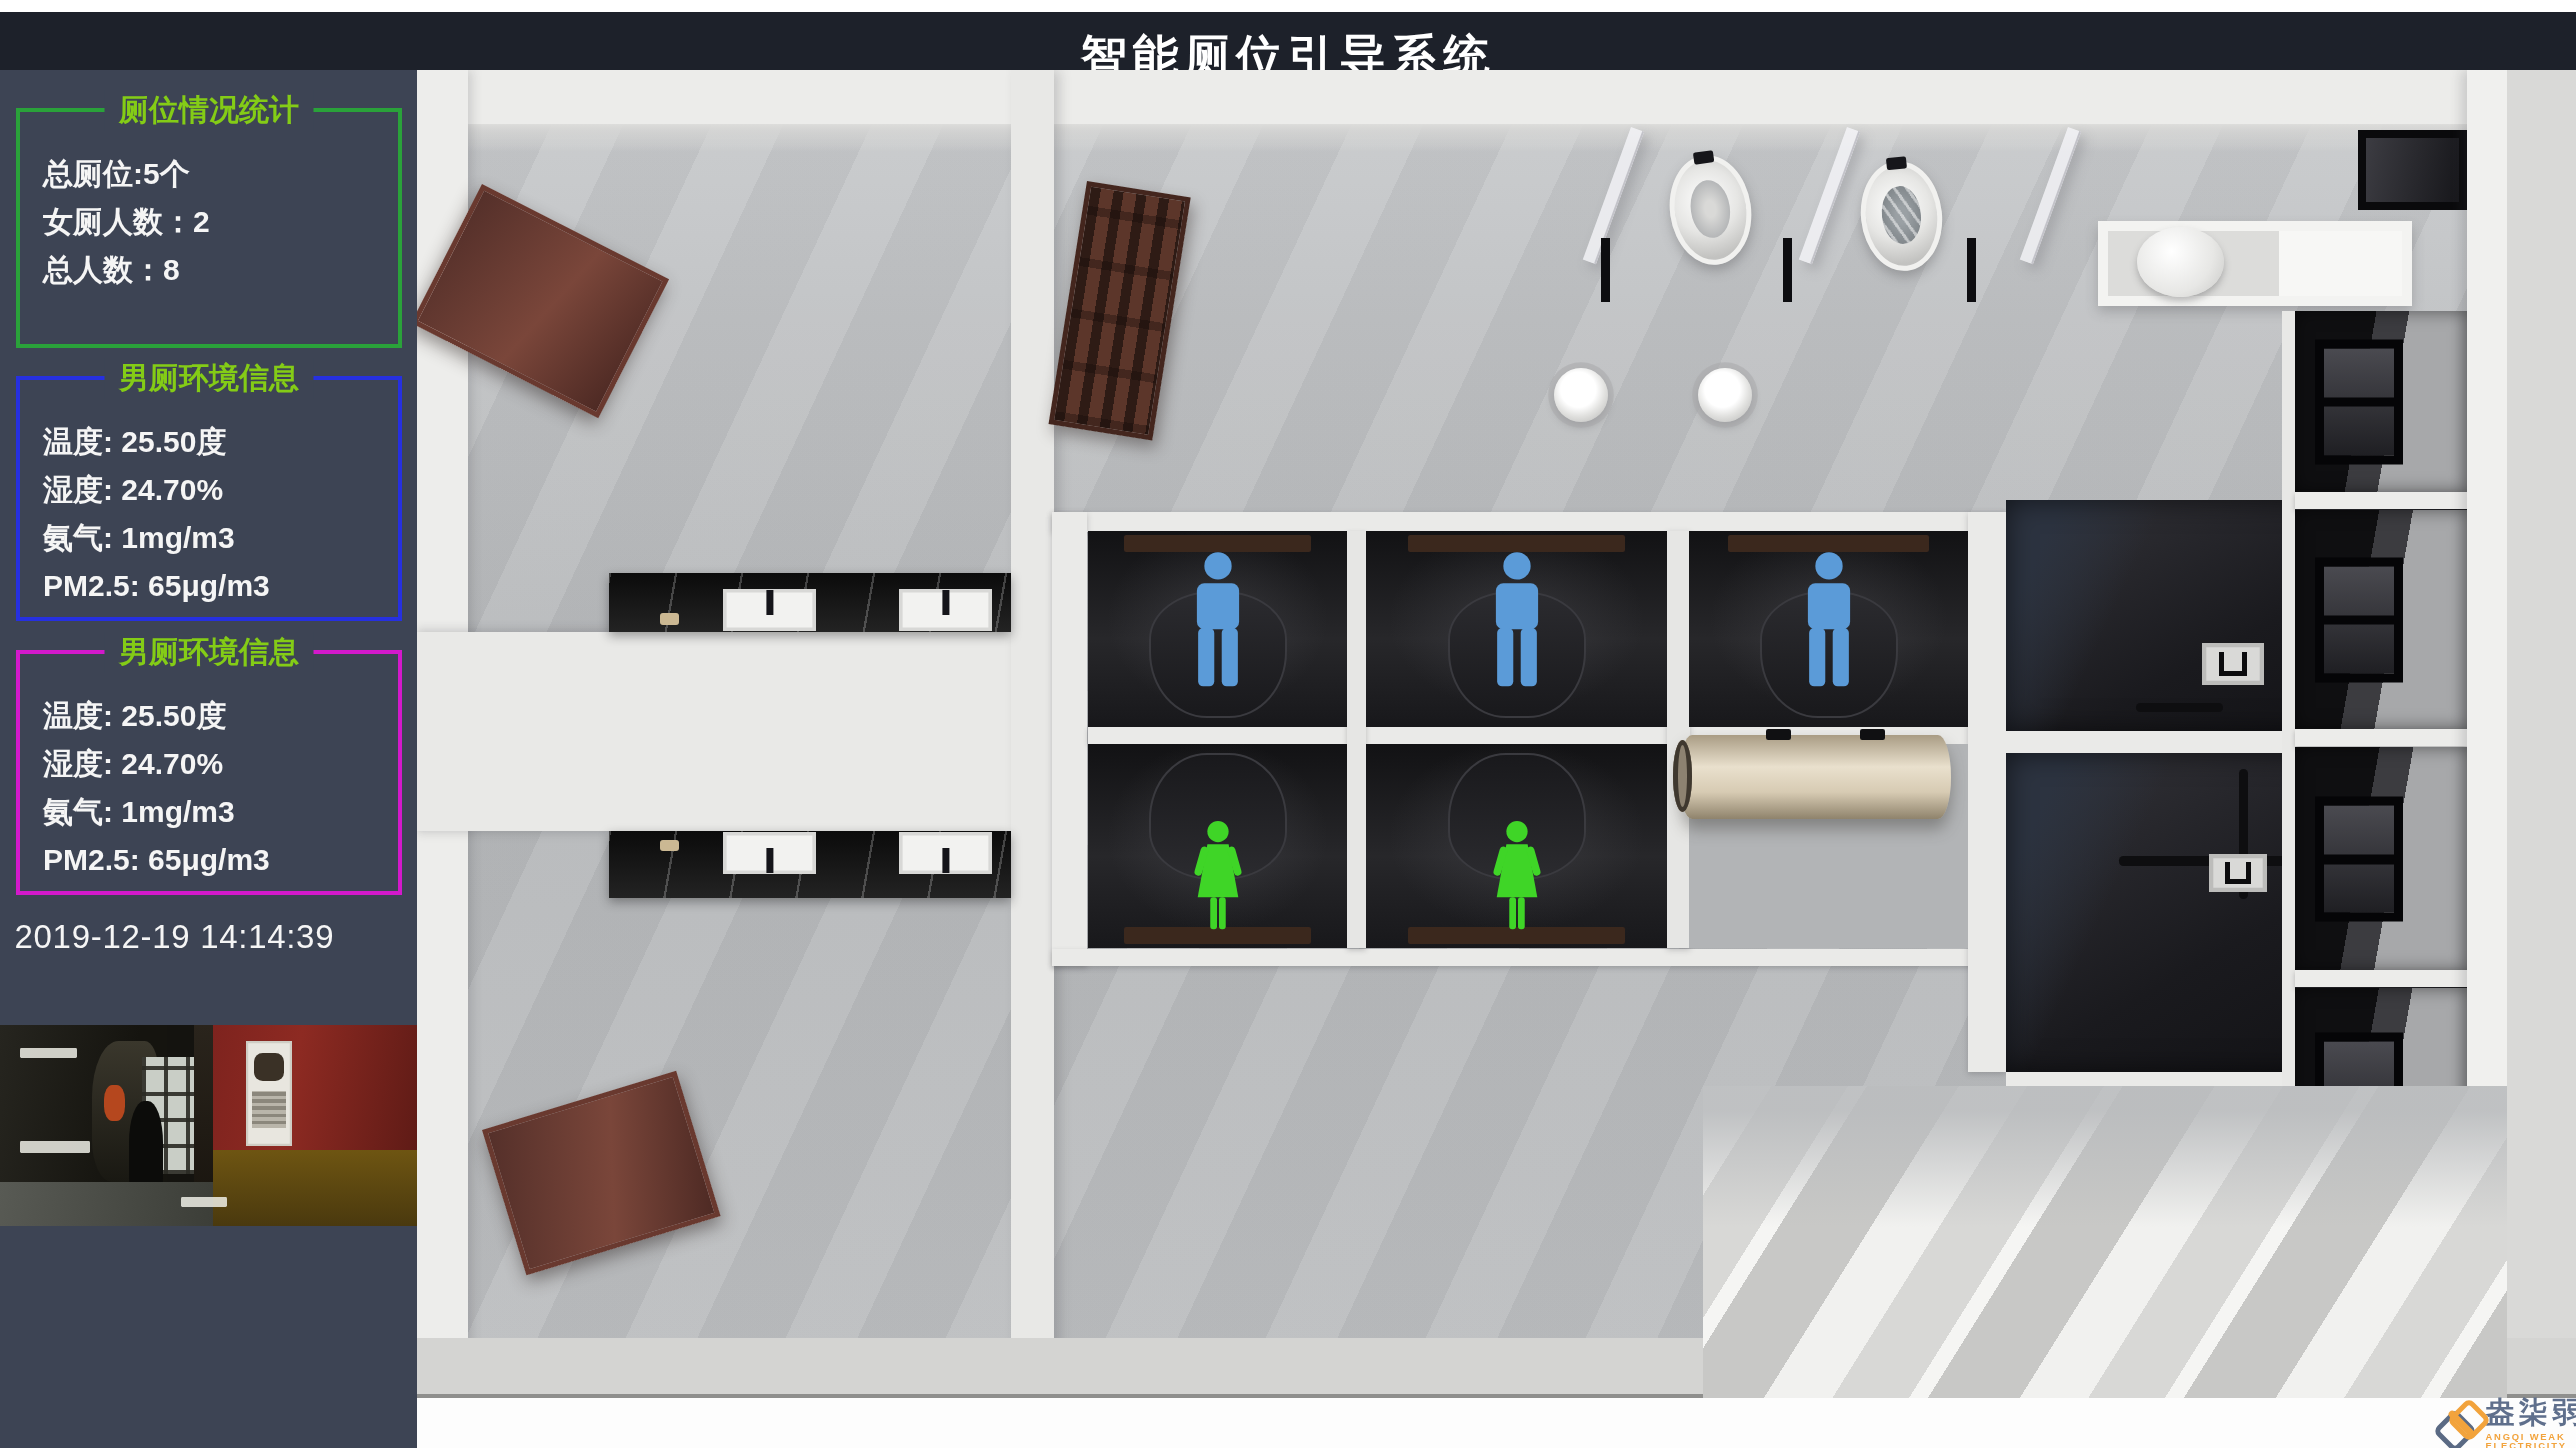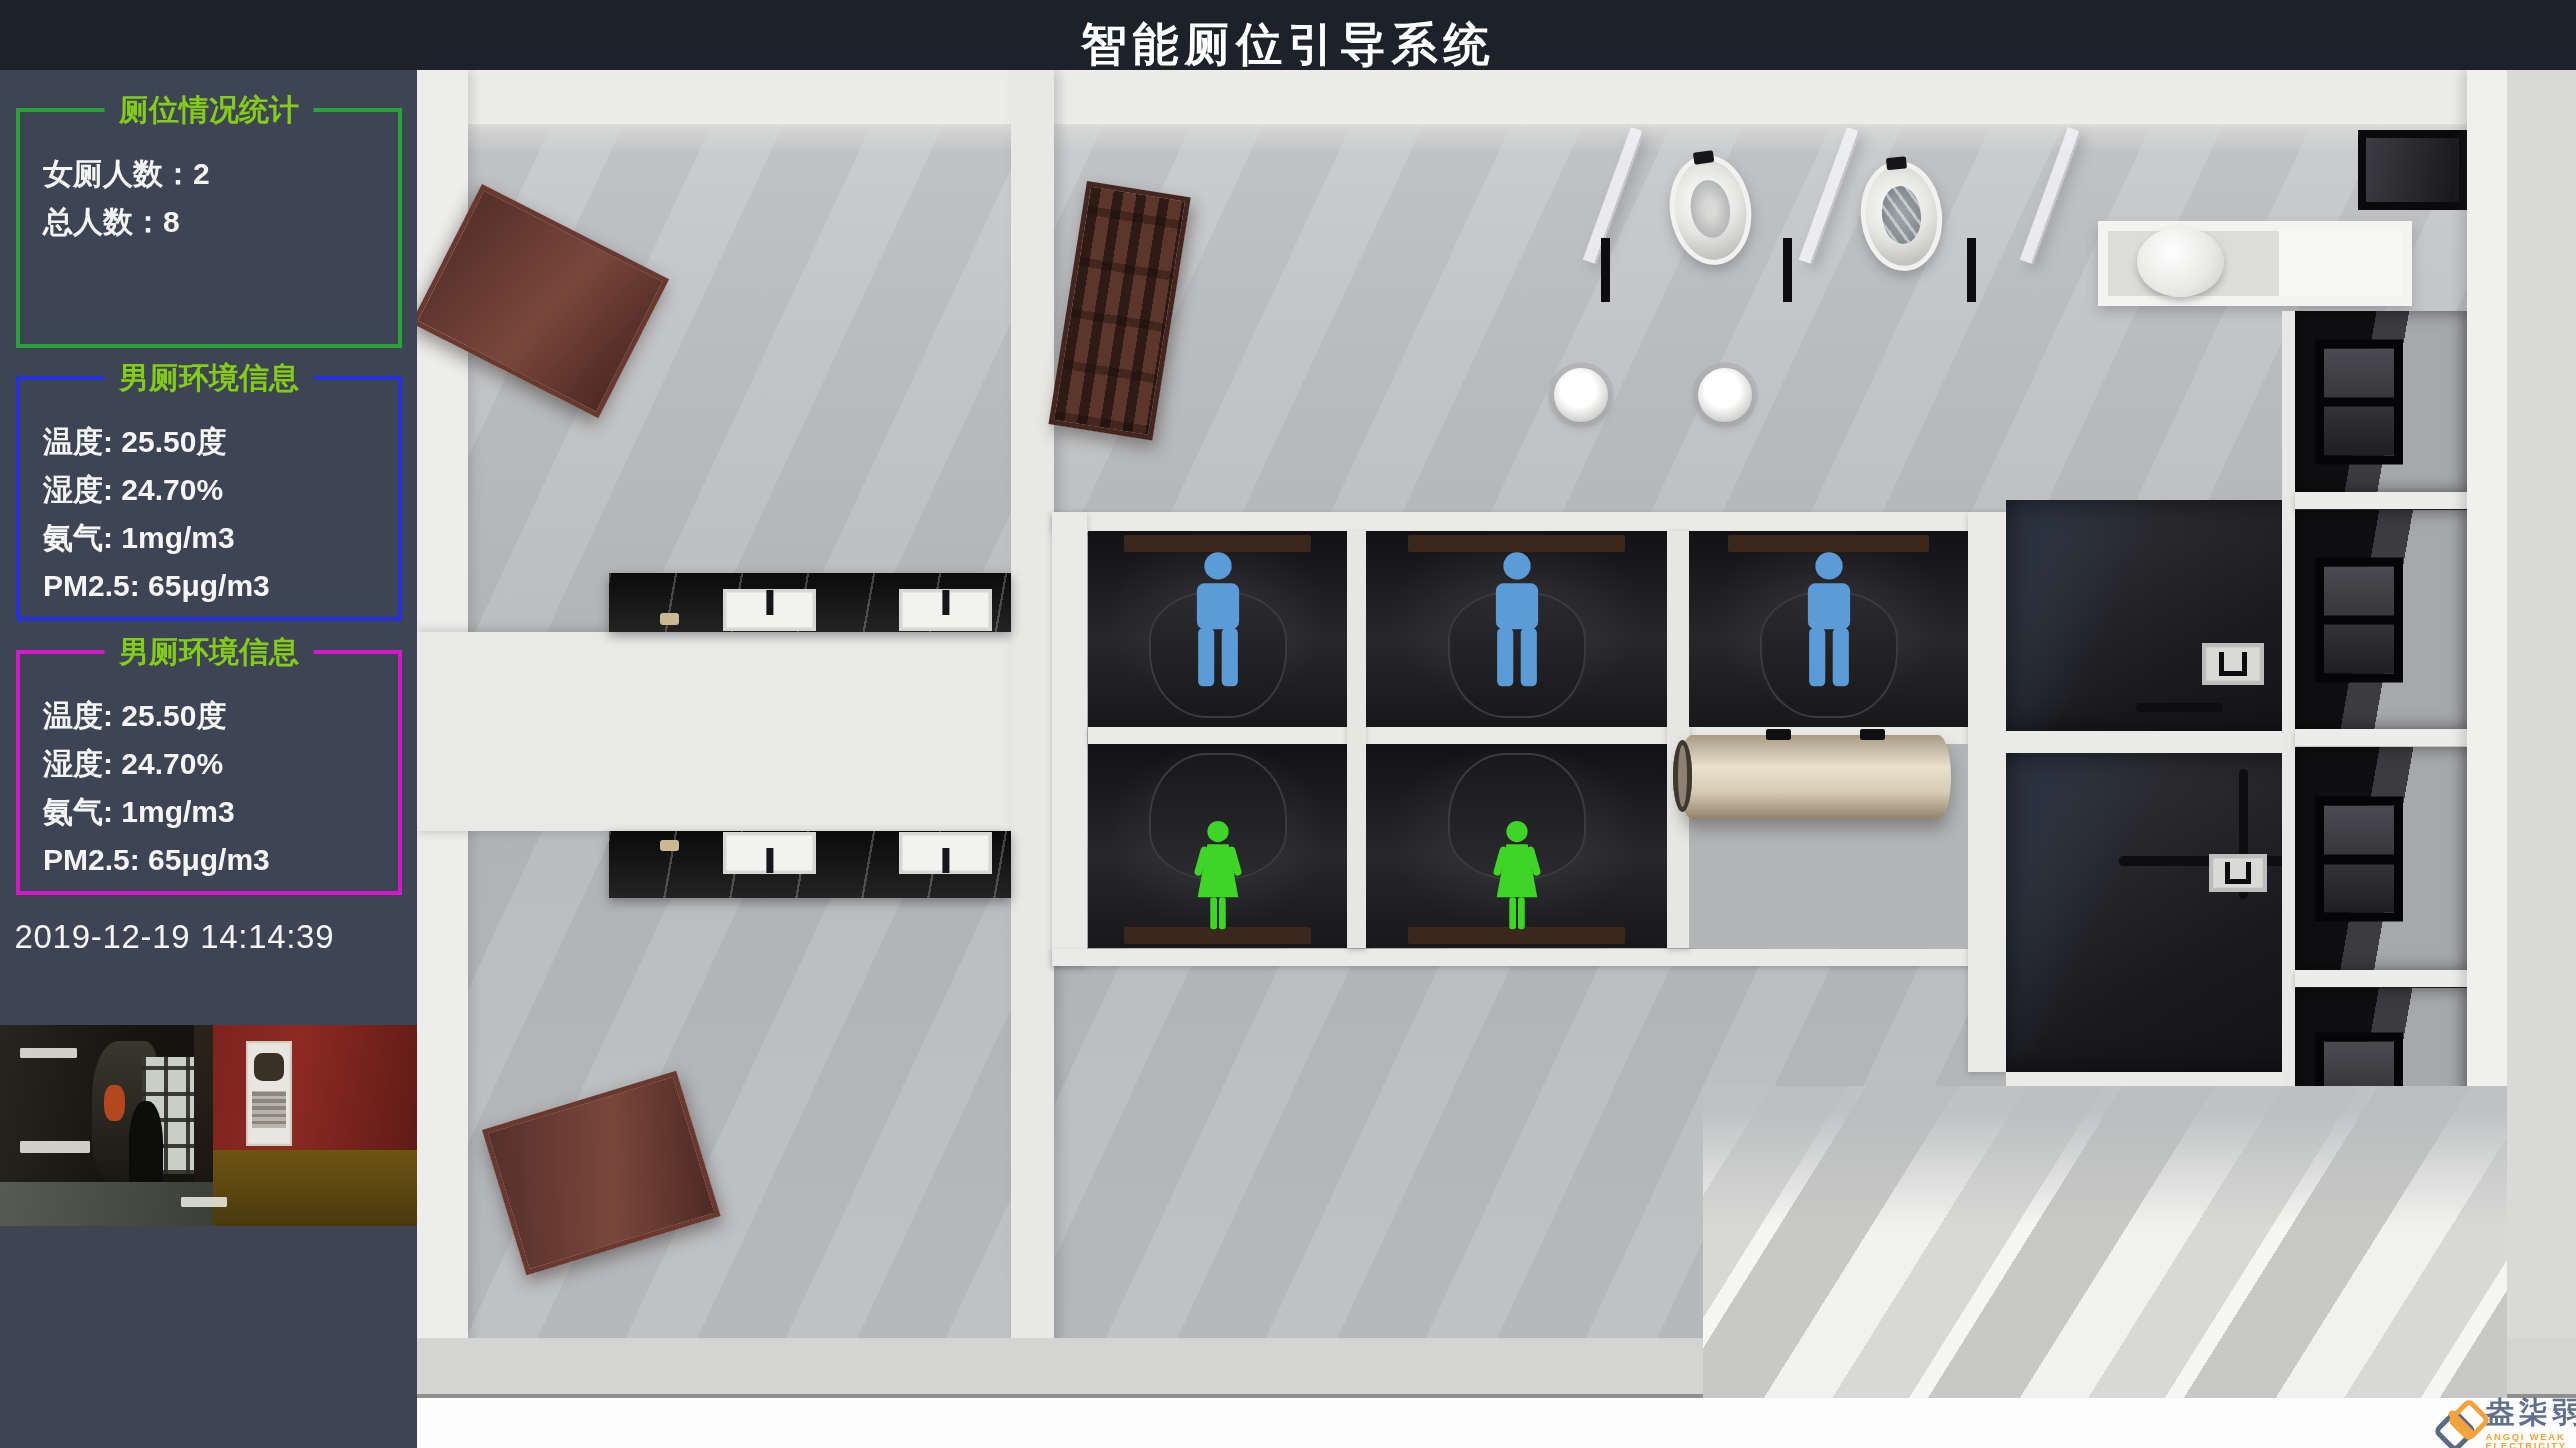--- a/index.html
+++ b/index.html
@@ -5,21 +5,21 @@
   html,body{margin:0;padding:0;}
   body{
     width:2576px;height:1449px;position:relative;overflow:hidden;
     background:#ffffff;
     font-family:"Liberation Sans","DejaVu Sans",sans-serif;
   }
   .abs{position:absolute;}
 
   
   #titlebar{
-    left:0;top:0;width:2576px;height:90px;background:#1d212a;
+    left:0;top:12px;width:2576px;height:90px;background:#1d212a;
     display:flex;align-items:center;justify-content:center;
   }
   #titlebar .title{
     color:#ffffff;font-size:46px;font-weight:bold;letter-spacing:5.8px;
   }
 
   
   #sidebar{
     left:0;top:70px;width:417px;height:1379px;background:#3d4454;
   }
@@ -312,20 +312,21 @@
 
 <header id="titlebar" class="abs">
   <div class="title">智能厕位引导系统</div>
 </header>
 
 <aside id="sidebar" class="abs">
 
   <section class="info-panel" id="panel-stats">
     <span class="panel-title">厕位情况统计</span>
     <div class="panel-lines">
+      <span class="line">总厕位:5个</span>
       <span class="line">女厕人数：2</span>
       <span class="line">总人数：8</span>
     </div>
   </section>
 
   <section class="info-panel" id="panel-male-env">
     <span class="panel-title">男厕环境信息</span>
     <div class="panel-lines">
       <span class="line">温度: 25.50度</span>
       <span class="line">湿度: 24.70%</span>

